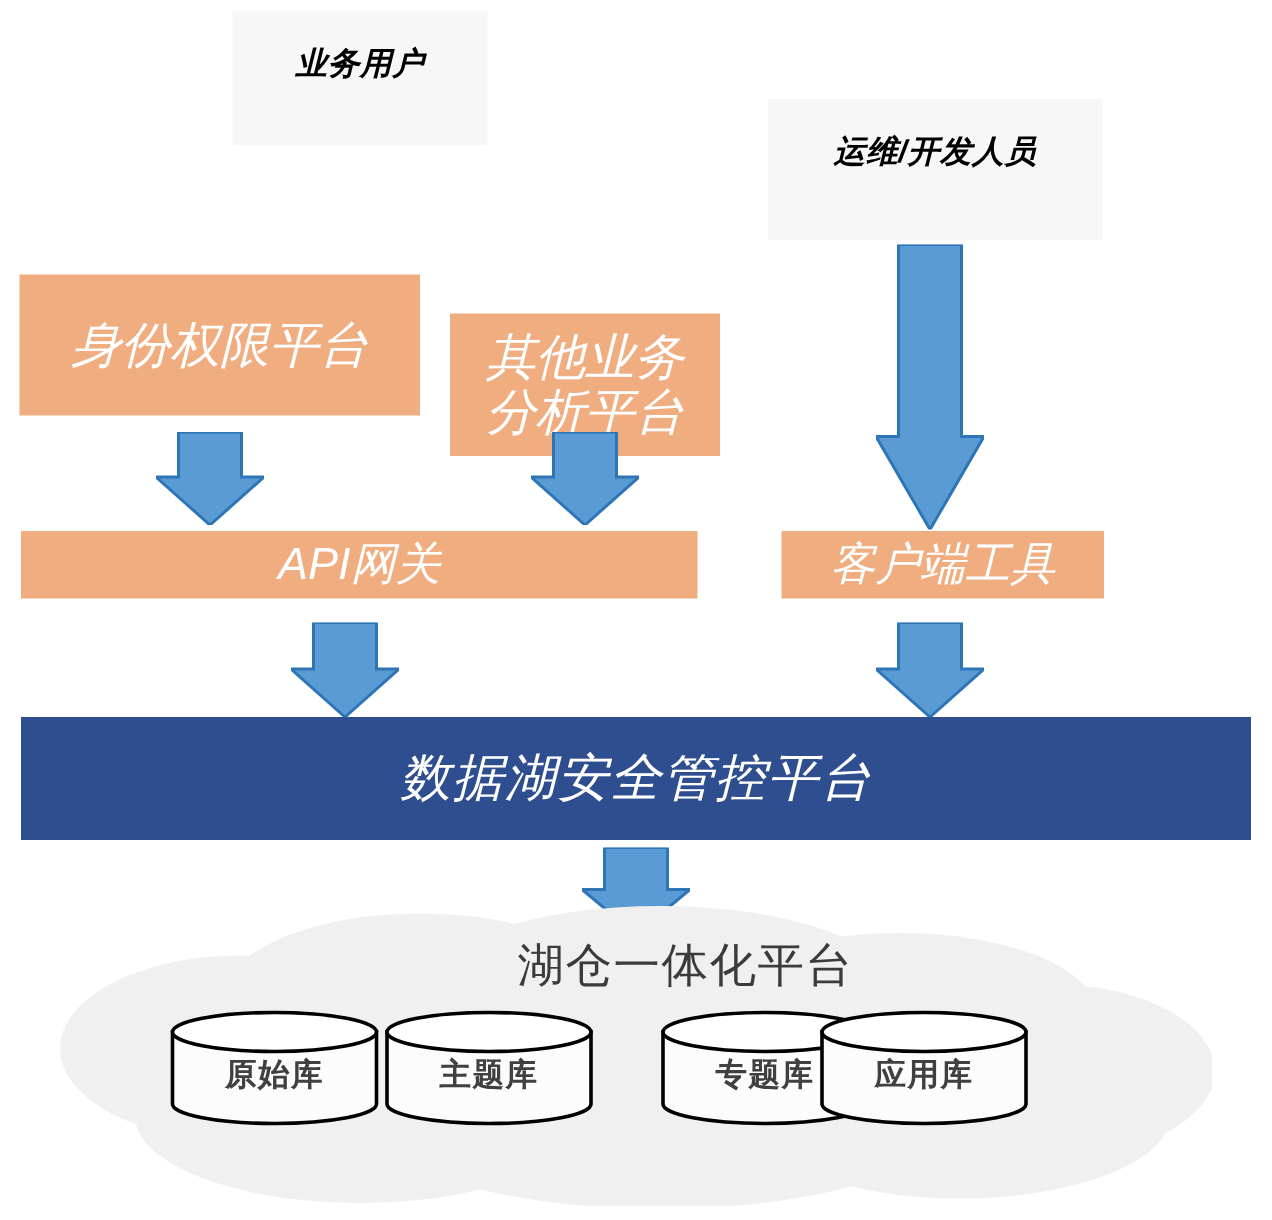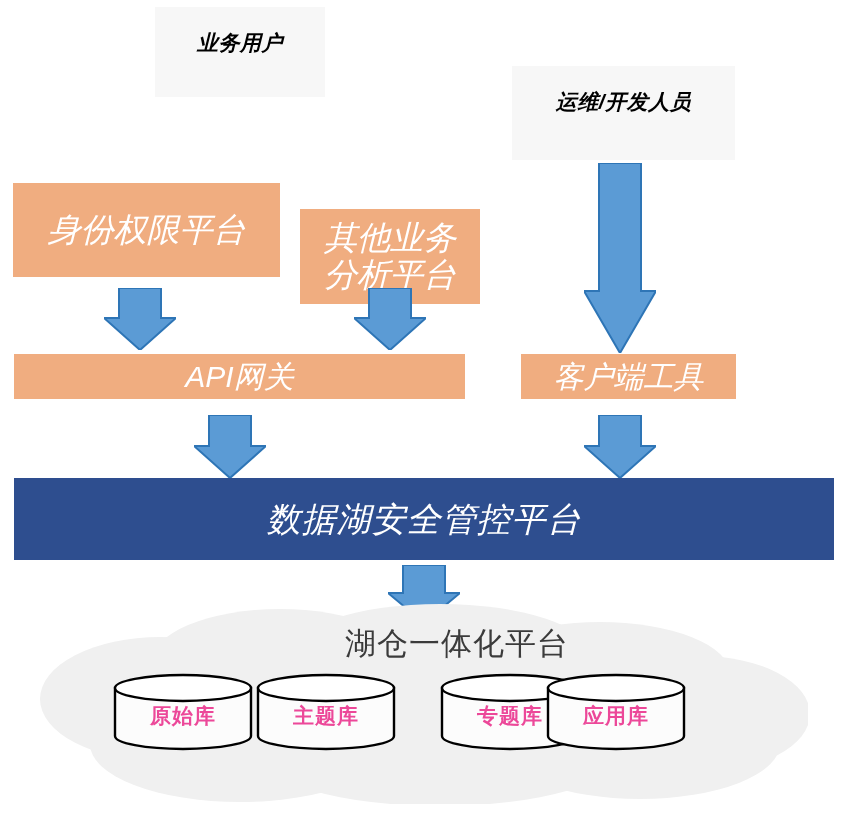--- a/index.html
+++ b/index.html
@@ -88,21 +88,21 @@
     position: absolute;
     left: 0;
     top: 0;
     width: 140px;
     height: 78px;
     display: flex;
     align-items: center;
     justify-content: center;
     font-size: 21px;
     font-weight: bold;
-    color: #ec4899;
+    color: #404040;
     letter-spacing: 1px;
     padding-top: 8px;
     box-sizing: border-box;
   }
 
   
   .arrow {
     position: absolute;
   }
   .arrow svg { display: block; width: 100%; height: 100%; }

